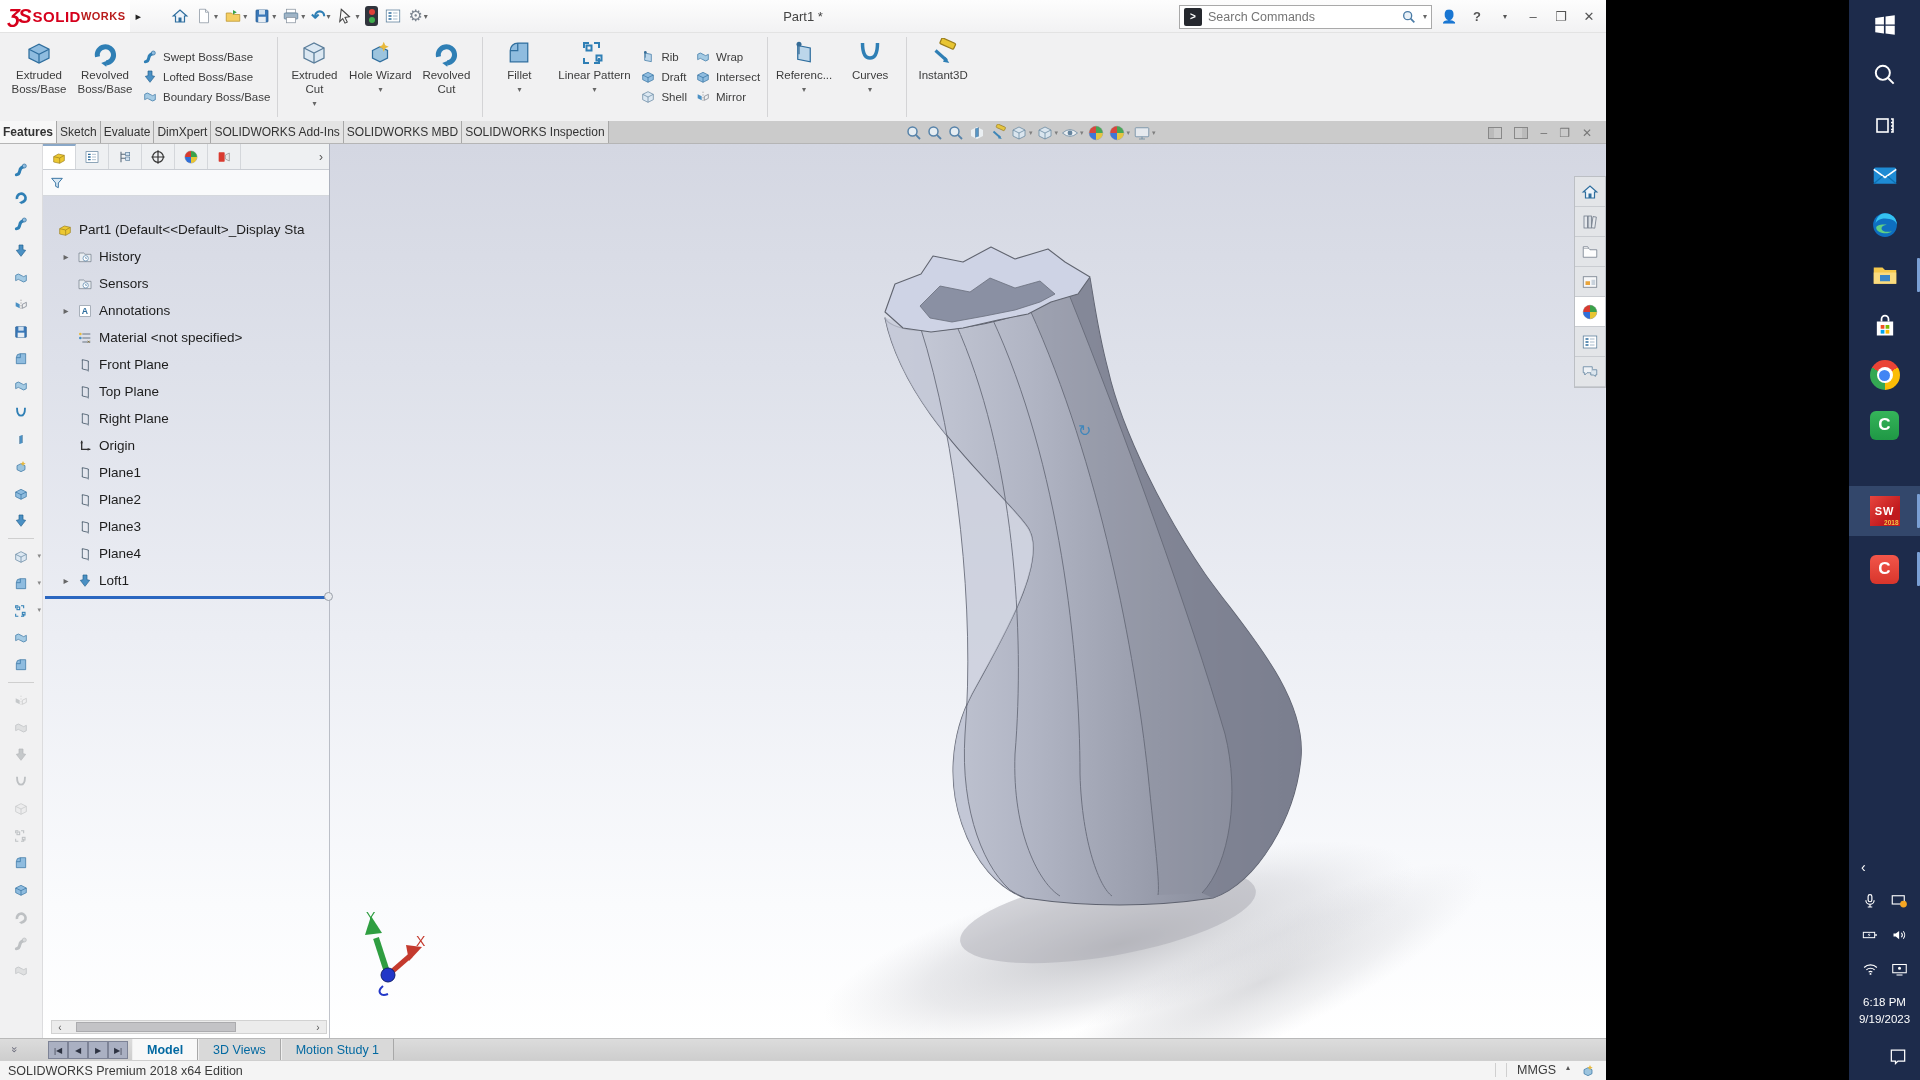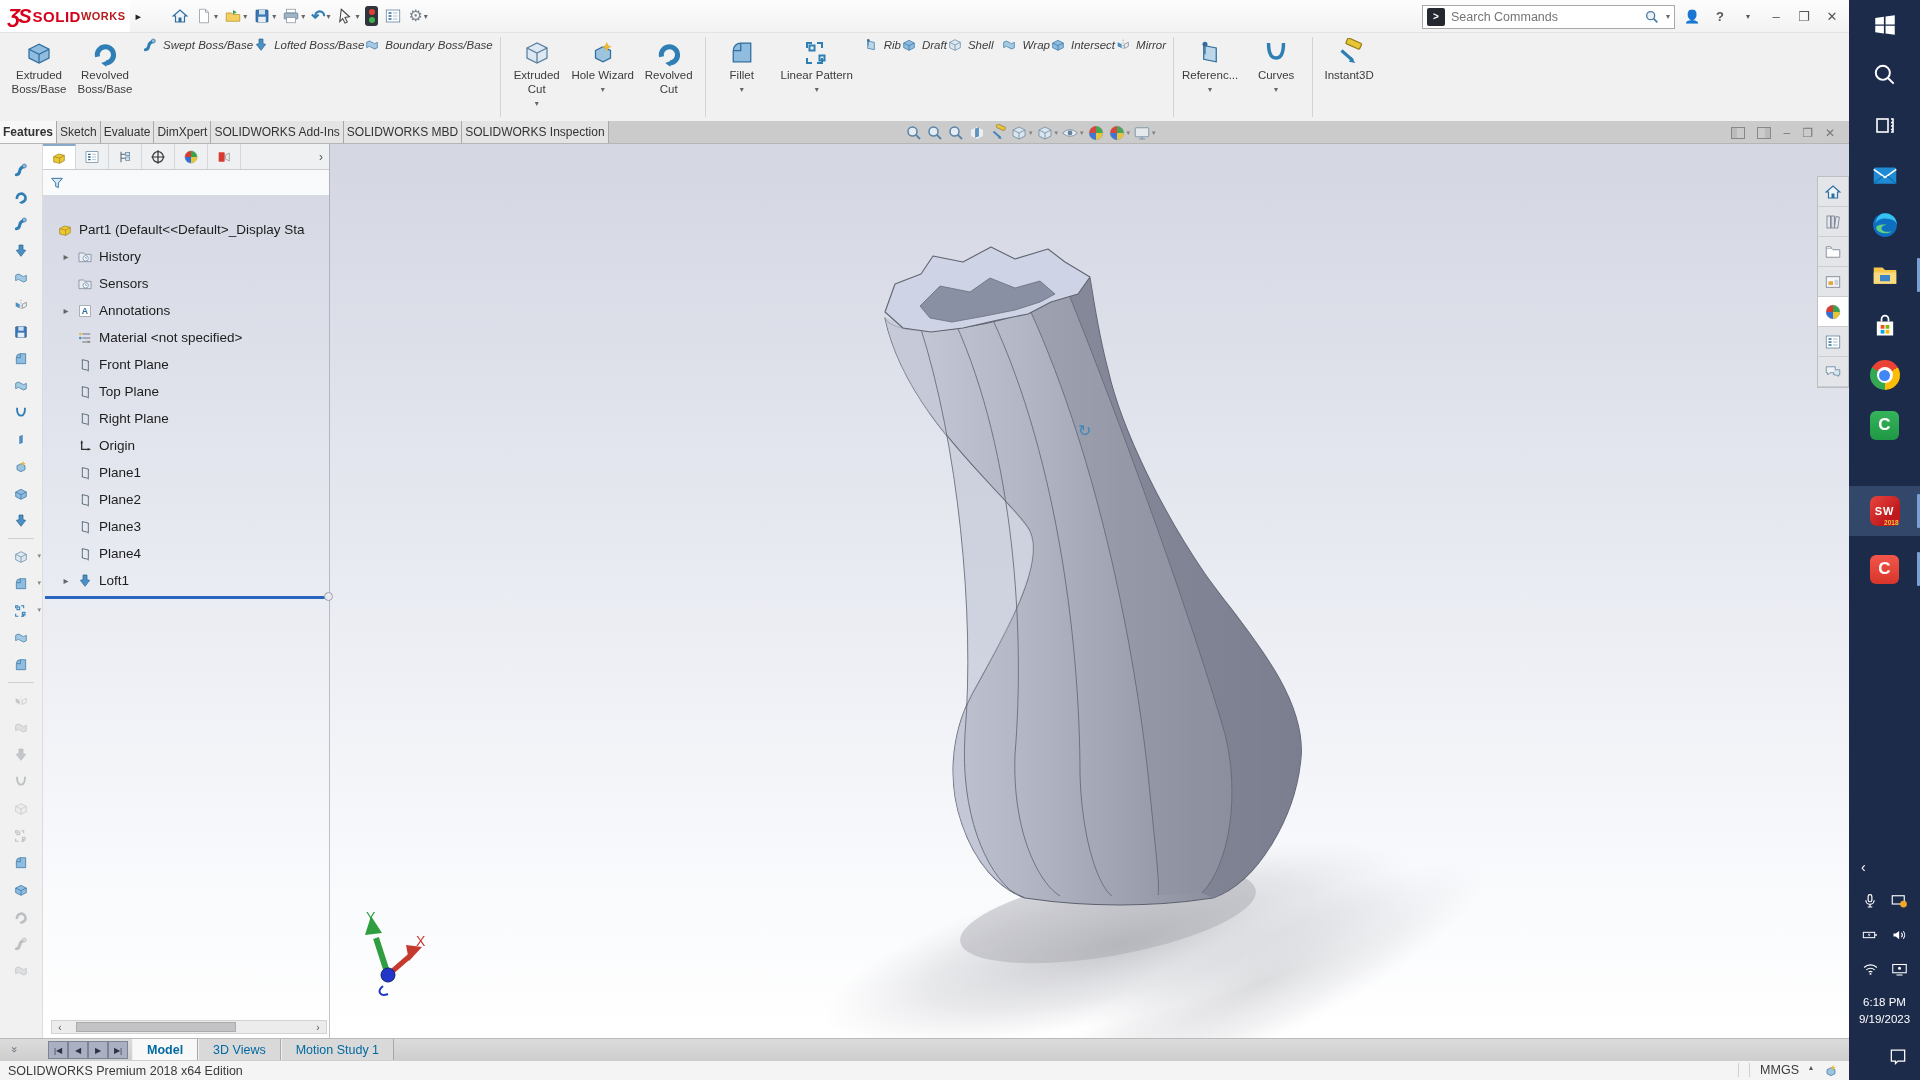--- a/index.html
+++ b/index.html
@@ -1,19 +1,19 @@
 <!DOCTYPE html>
 <html><head>
 <meta charset="utf-8">
 <style>
   *{box-sizing:border-box;margin:0;padding:0;font-family:"Liberation Sans",sans-serif;}
   html,body{width:1920px;height:1080px;overflow:hidden;background:#000;}
   body{position:relative;font-size:12px;color:#333;}
   svg{display:block;}
-  .app{position:absolute;left:0;top:0;width:1849px;height:1080px;background:#fff;}
+  .app{position:absolute;left:0;top:0;width:1606px;height:1080px;background:#fff;}
   
   .titlebar{height:33px;background:linear-gradient(#fdfdfd,#f2f2f3);display:flex;align-items:center;border-bottom:1px solid #e3e3e3;position:relative;}
   .logo{display:flex;align-items:center;height:100%;padding:0 4px 0 8px;background:#fff;}
   .logo-mark{color:#d6001c;font-weight:bold;font-style:italic;font-size:20px;letter-spacing:-2px;margin-right:3px;}
   .logo-solid{color:#d6001c;font-weight:bold;font-size:15px;letter-spacing:.5px;}
   .logo-works{color:#b91c1c;font-size:11px;letter-spacing:.5px;font-weight:bold;}
   .logo-exp{margin:0 6px;color:#222;font-size:11px;}
   .qat{display:flex;align-items:center;gap:2px;margin-left:22px;}
   .qbtn{display:flex;align-items:center;height:26px;padding:0 2px;border-radius:2px;}
   .qbtn .dd{font-size:8px;color:#666;margin-left:1px;}
@@ -26,21 +26,21 @@
   .searchbox{width:253px;height:24px;border:1px solid #a9a9a9;background:#fff;display:flex;align-items:center;padding:0 4px;gap:6px;}
   .searchbox .term{width:18px;height:18px;background:#25282e;border-radius:2px;color:#fff;font-size:10px;font-weight:bold;display:flex;align-items:center;justify-content:center;}
   .searchbox input{flex:1;border:0;outline:0;font-size:12.5px;color:#444;background:transparent;}
   .wbtn{color:#555;font-size:13px;width:22px;text-align:center;}
   
   .ribbon{height:88px;background:#f1f1f2;display:flex;align-items:stretch;padding-left:6px;}
   .vsep{width:1px;background:#d4d4d6;margin:4px 3px;}
   .rb{width:66px;display:flex;flex-direction:column;align-items:center;padding-top:5px;gap:1px;}
   .rb .lbl{font-size:11.5px;color:#3c3c3c;text-align:center;line-height:1.2;}
   .rb .dd{font-size:8px;color:#666;margin-top:1px;}
-  .stk{display:flex;justify-content:center;padding:2px 4px;font-style:italic;}
+  .stk{display:flex;flex-direction:column;justify-content:center;padding:2px 4px;}
   .sb{display:flex;align-items:center;gap:5px;height:20px;font-size:11.5px;color:#3c3c3c;white-space:nowrap;}
   .i28{width:30px;height:30px;}
   .i16{width:16px;height:16px;}
   .i18{width:18px;height:18px;}
   
   .cmdtabs{height:23px;background:#cbcbcb;display:flex;align-items:stretch;position:relative;border-bottom:1px solid #b5b5b5;}
   .ctab{padding:0 3px;display:flex;align-items:center;font-size:12px;color:#333;background:#e4e4e4;border-right:1px solid #a8a8a8;}
   .ctab.active{background:#f7f7f7;font-weight:bold;}
   .headsup{position:absolute;left:905px;top:0;height:23px;display:flex;align-items:center;gap:3px;}
   .hbtn{display:flex;align-items:center;gap:1px;opacity:.9;}
@@ -97,21 +97,21 @@
   .taskbar{position:absolute;right:0;top:0;width:71px;height:1080px;background:#1d2b4b;display:flex;flex-direction:column;align-items:center;}
   .tbi{width:71px;height:50px;display:flex;align-items:center;justify-content:center;position:relative;flex:0 0 auto;}
   .tbi .runbar{position:absolute;right:0;top:8px;bottom:8px;width:3px;background:#7a9fd4;border-radius:1px;}
   .tbi.swactive{background:#33476b;}
   .chrome{width:30px;height:30px;border-radius:50%;background:conic-gradient(from -60deg,#ea4335 0 33.3%,#fbbc05 0 66.6%,#34a853 0 100%);position:relative;}
   .chrome::before{content:"";position:absolute;inset:7px;background:#fff;border-radius:50%;}
   .chrome::after{content:"";position:absolute;inset:9.5px;background:#4285f4;border-radius:50%;}
   .camt{width:29px;height:29px;border-radius:6px;color:#fff;font-weight:bold;font-size:17px;display:flex;align-items:center;justify-content:center;}
   .camt.green{background:linear-gradient(#35b45a,#1f9845);}
   .camt.red{background:linear-gradient(#f2564a,#d8352b);}
-  .swcube{width:30px;height:30px;background:linear-gradient(135deg,#e8453d 0%,#c0191d 70%);border-radius:7px;position:relative;display:flex;align-items:center;justify-content:center;color:#fff;font-weight:bold;font-size:11px;letter-spacing:1px;}
+  .swcube{width:30px;height:30px;background:linear-gradient(135deg,#e8453d 0%,#c0191d 70%);border-radius:0;position:relative;display:flex;align-items:center;justify-content:center;color:#fff;font-weight:bold;font-size:11px;letter-spacing:1px;}
   .swcube b{position:absolute;right:1px;bottom:0;font-size:6.5px;color:#f3c545;font-weight:bold;letter-spacing:0;}
   .tray{margin-top:auto;display:flex;flex-direction:column;align-items:center;width:100%;}
   .trayrow{display:flex;align-items:center;justify-content:center;gap:10px;width:100%;height:34px;}
   .clock{color:#fff;text-align:center;font-size:11.5px;line-height:1.5;margin:8px 0 10px;}
   .ac{height:36px;display:flex;align-items:center;justify-content:flex-end;width:100%;padding-right:12px;margin-bottom:6px;}
 </style>
 </head>
 <body>
 
 <svg width="0" height="0" style="position:absolute">
@@ -347,20 +347,21 @@
       <div class="qbtn">
           <svg class="i18">
             <use href="#s-list"></use>
           </svg>
         </div>
       <div class="qbtn">
           <span class="glyph-gear">⚙</span>
           <span class="dd">▾</span>
         </div>
     </div>
+    <div class="doc-title">Part1 *</div>
     <div class="tright">
       <div class="searchbox">
         <span class="term">&gt;</span>
         <input placeholder="Search Commands" style="">
         <svg class="i16">
             <use href="#s-mag"></use>
           </svg>
         <span class="dd" style="font-size:8px;color:#666">▾</span>
       </div>
       <span class="wbtn">👤</span>

